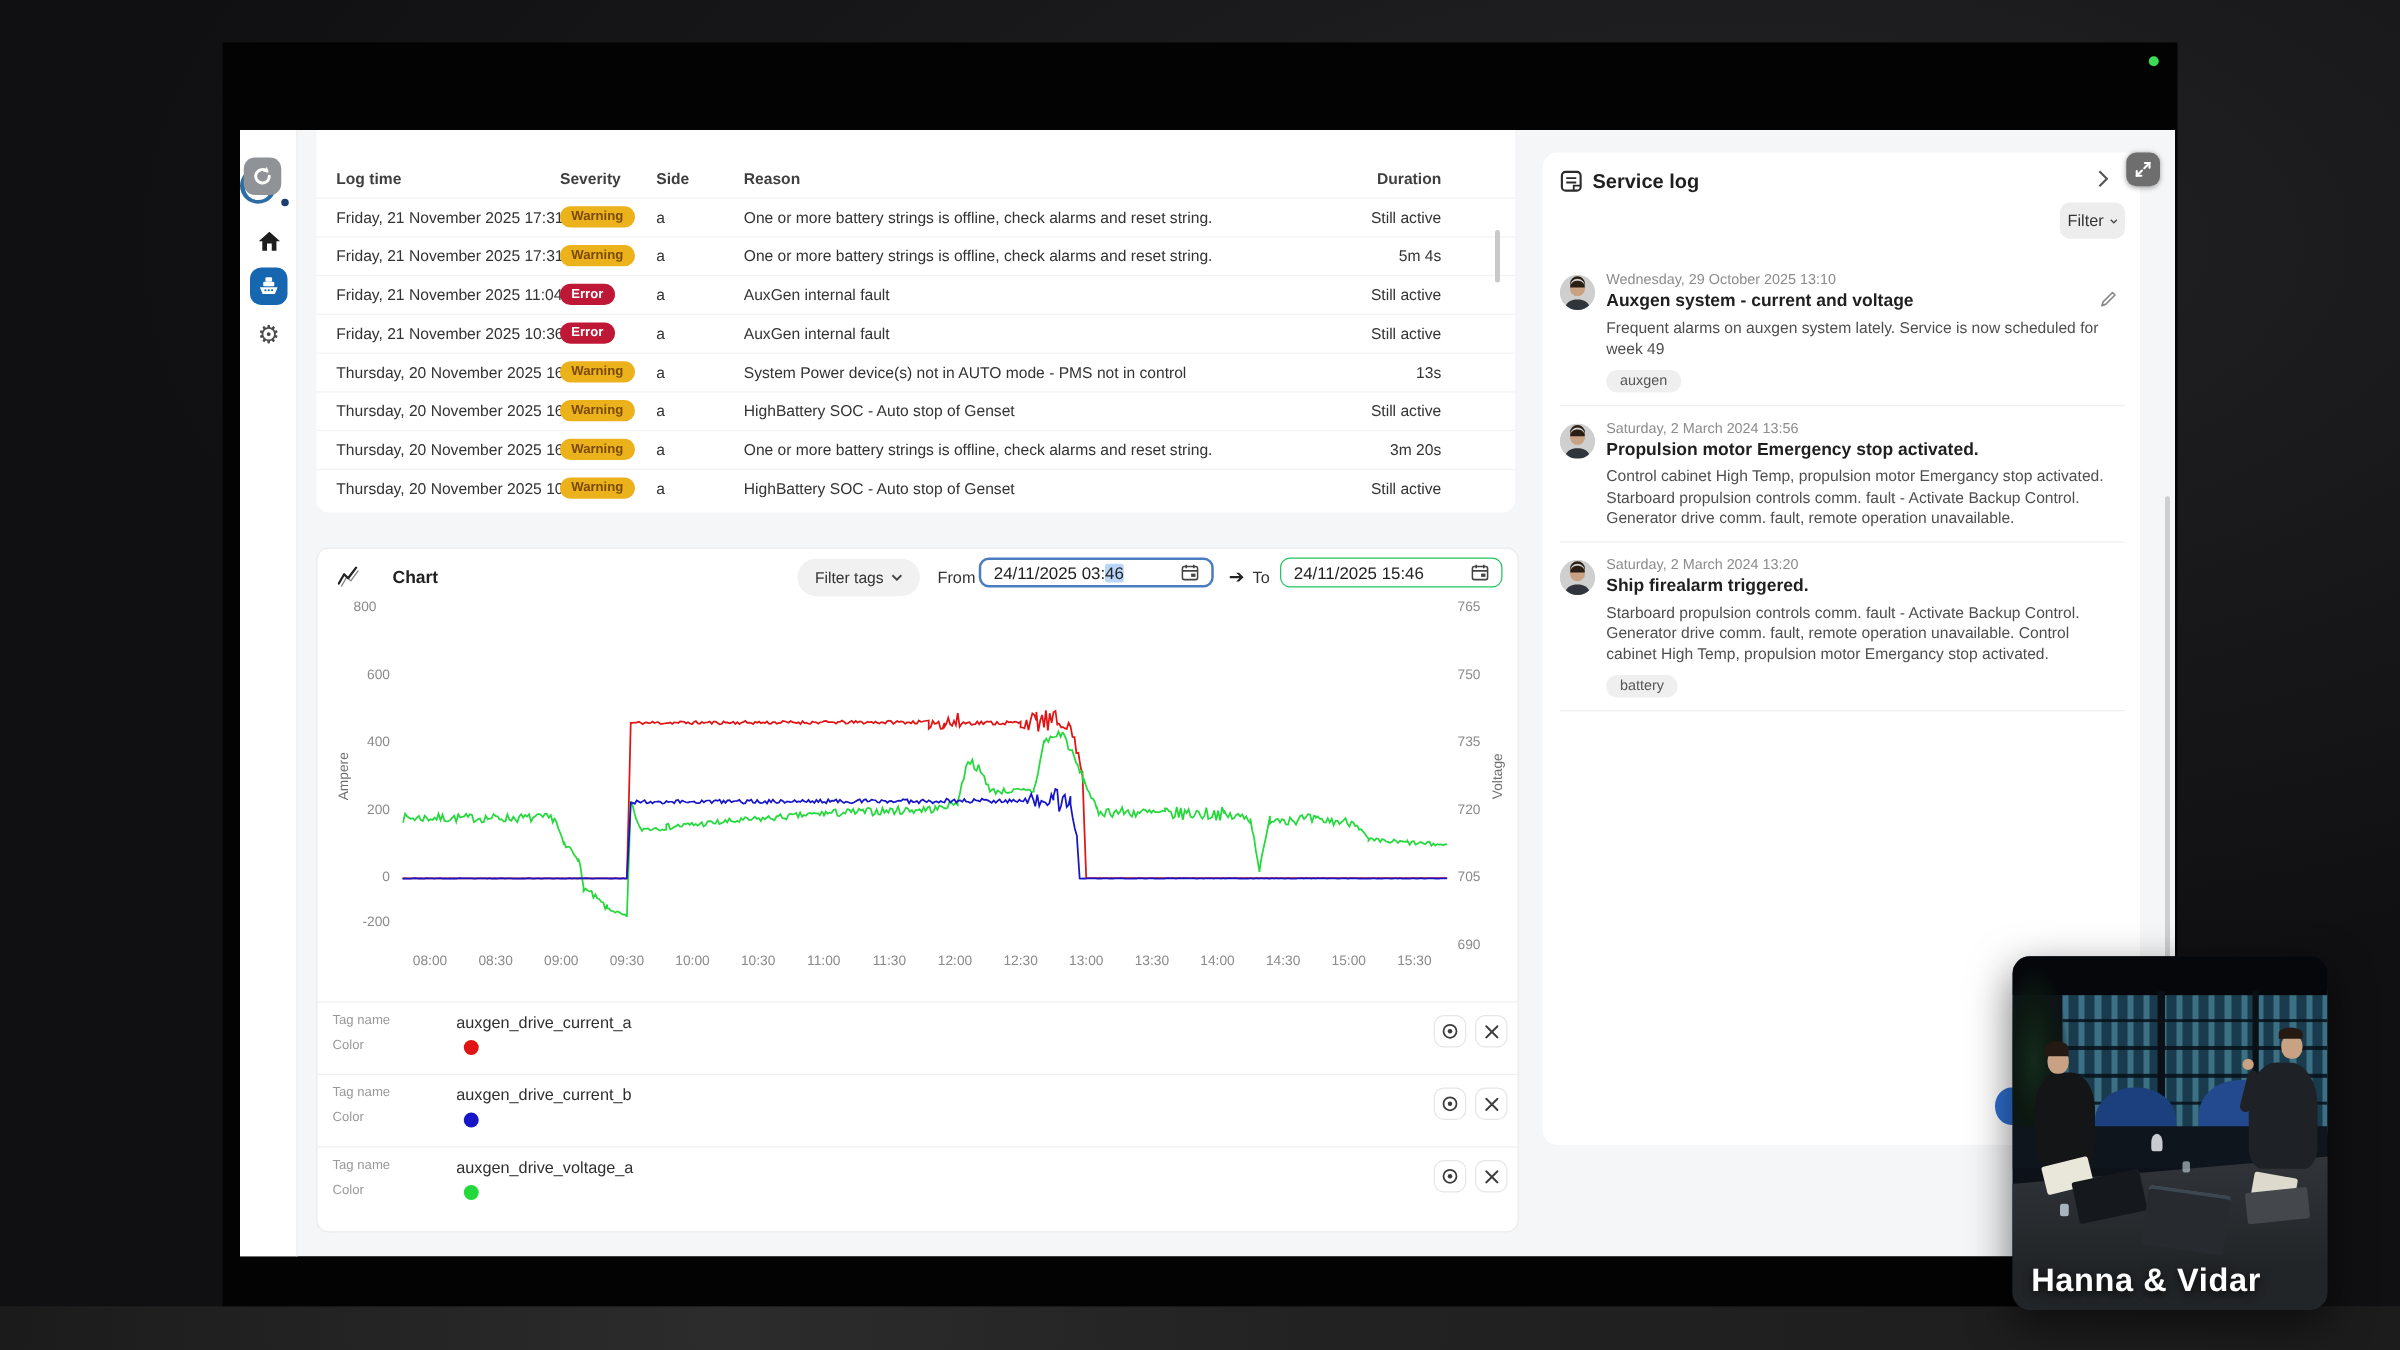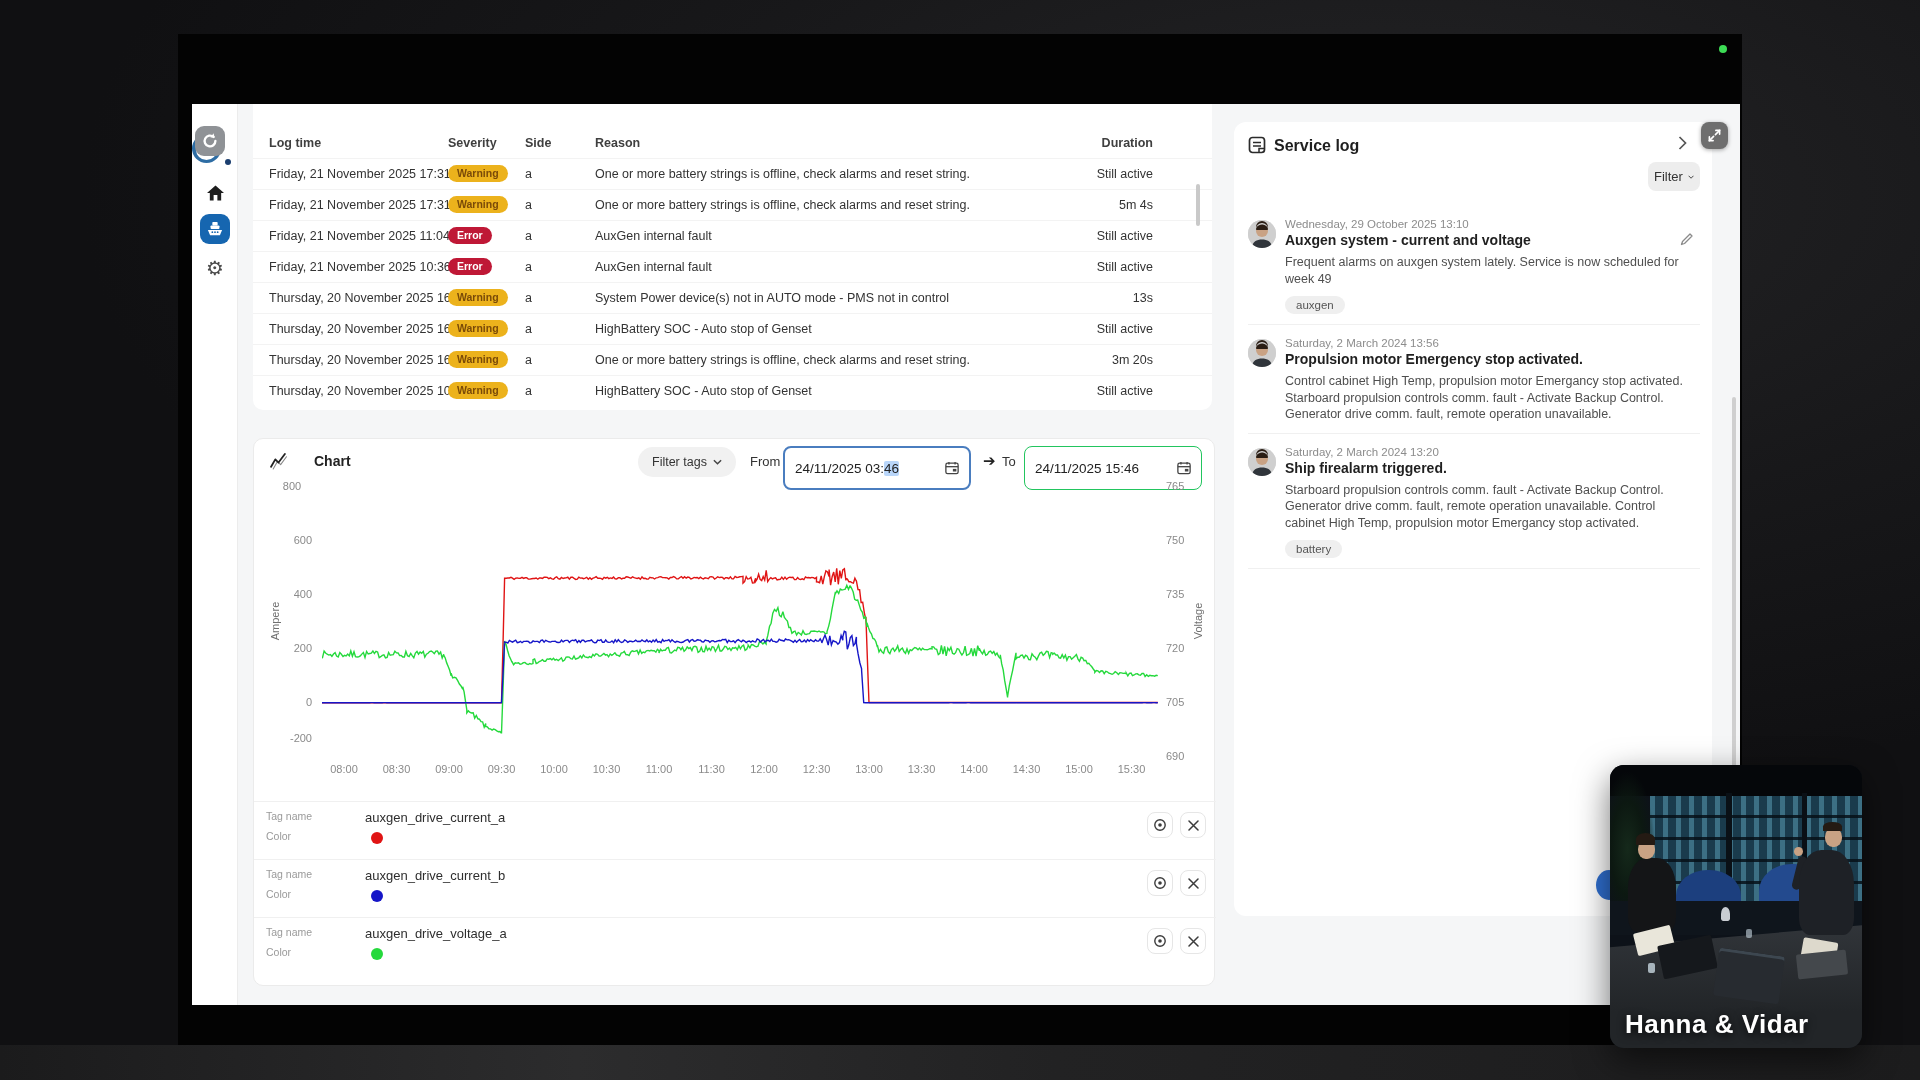--- a/index.html
+++ b/index.html
@@ -45,21 +45,21 @@
   .tbl-scroll{position:absolute;left:943px;top:80px;width:4px;height:42px;border-radius:2px;background:#c9c9c9;cursor:pointer;}
 
   
   .chart-card{position:absolute;left:61px;top:334px;width:962px;height:548px;background:#fff;border:1px solid #ebebeb;border-radius:10px;}
   .chart-title{position:absolute;left:38px;top:14px;font-size:14px;font-weight:700;color:#222;margin-left:22px;}
   .chart-ic{position:absolute;left:16px;top:14px;}
   .pill-btn{position:absolute;height:30px;border-radius:15px;background:#f1f1f1;color:#333;font-size:12.5px;display:flex;align-items:center;gap:6px;padding:0 14px;cursor:pointer;border:none;}
   .ft-btn{left:384px;top:8px;}
   .lbl{position:absolute;top:15px;font-size:13px;color:#333;}
   .from-lbl{left:496px;}.to-lbl{left:748px;}
-  .date-input{position:absolute;top:7px;height:44px;background:#fff;border-radius:8px;font-size:13.5px;color:#222;display:flex;align-items:center;padding:0 10px;gap:8px;cursor:text;}
+  .date-input{position:absolute;top:7px;height:24px;background:#fff;border-radius:8px;font-size:13.5px;color:#222;display:flex;align-items:center;padding:0 10px;gap:8px;cursor:text;}
   .from-input{left:529px;width:188px;border:2px solid #4a7dbf;}
   .to-input{left:770px;width:178px;border:1px solid #22c55e;}
   .sel{background:#b9d6fa;border-radius:2px;}
   .di-val{flex:1;white-space:nowrap;}
   .arrow-g{position:absolute;left:729px;top:13px;font-size:15px;color:#222;font-weight:700;}
   .axis-lab{position:absolute;font-size:11px;color:#6f6f6f;transform:rotate(-90deg);transform-origin:center;}
   .tick{position:absolute;font-size:11px;color:#8a8a8a;}
   .plot{position:absolute;left:68px;top:44px;}
 
   

